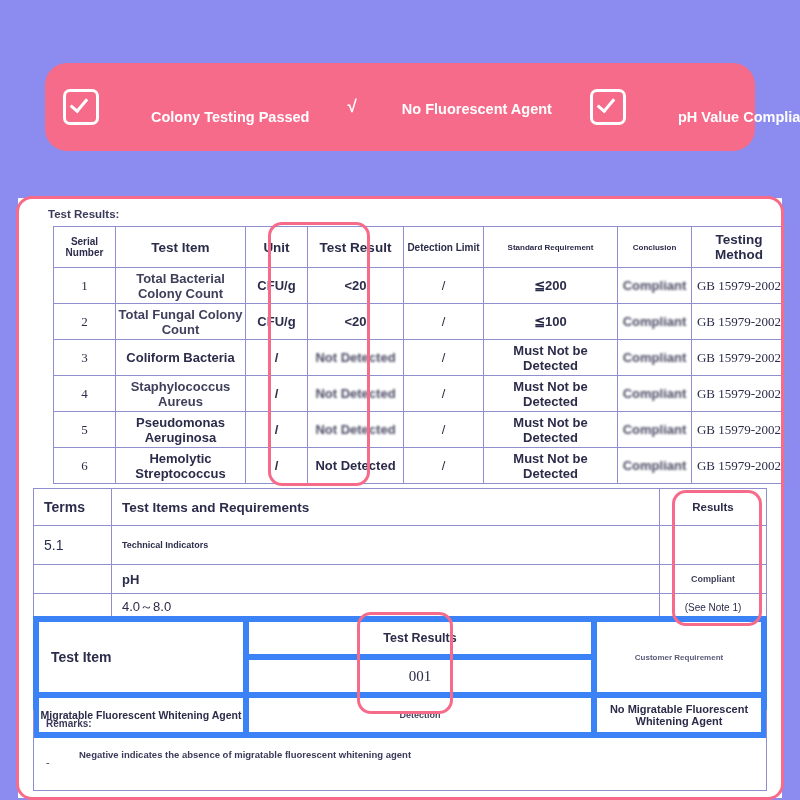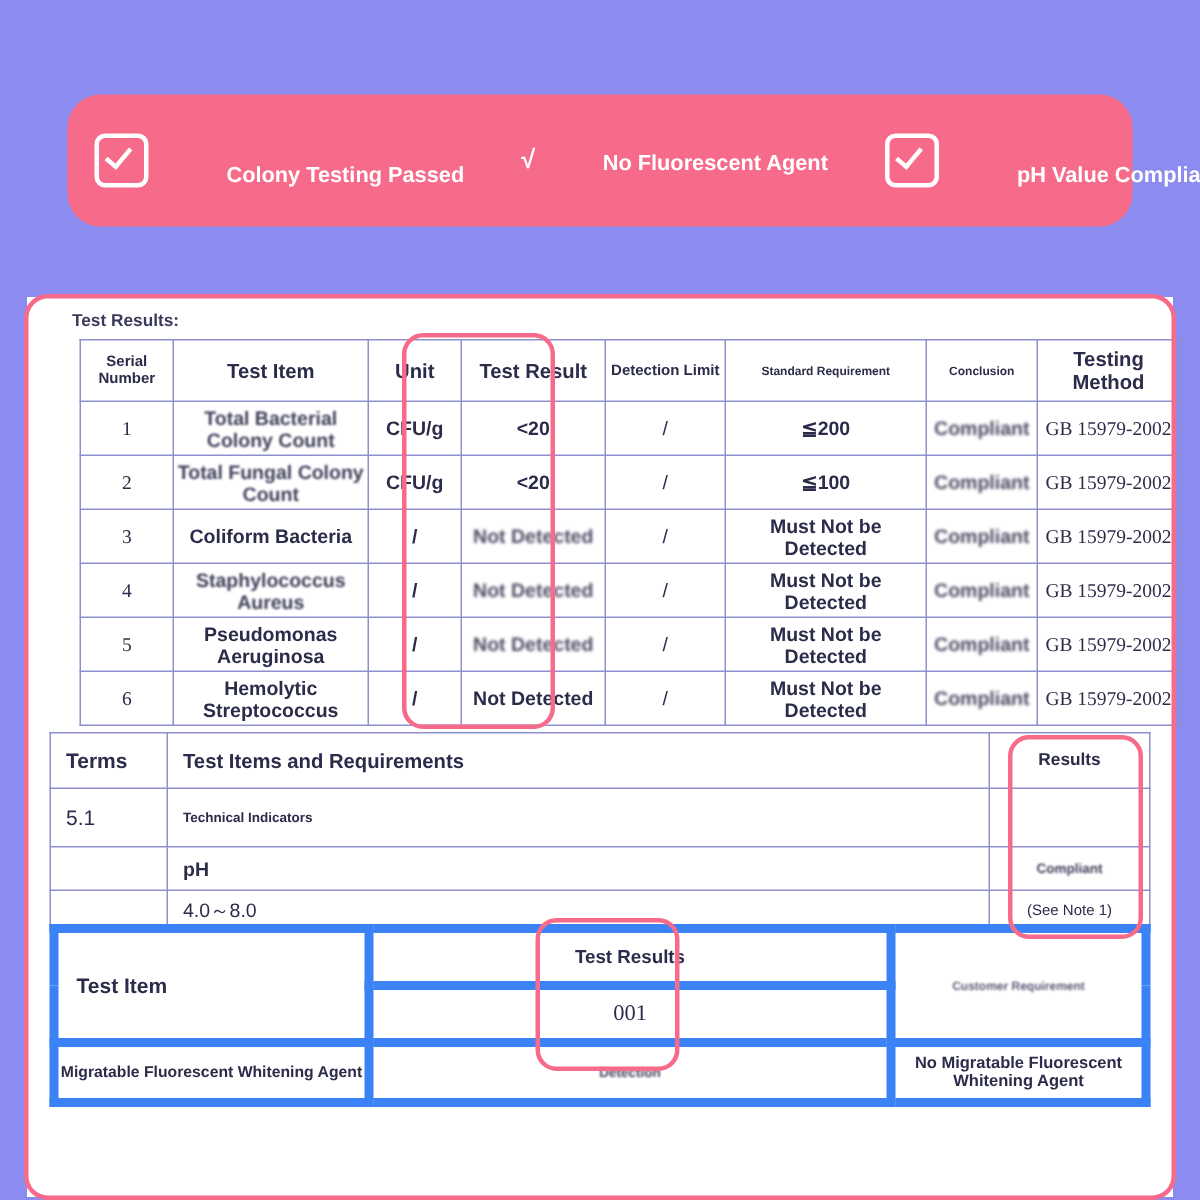--- a/index.html
+++ b/index.html
@@ -386,18 +386,23 @@
       <td class="serif" style="font-size:15px;">001</td>
     </tr>
     <tr class="rowc">
       <td style="font-size:10.5px;font-weight:bold;">Migratable Fluorescent Whitening Agent</td>
       <td style="font-size:9px;font-weight:bold;" class="blurred2">Detection</td>
       <td style="font-size:11px;font-weight:bold;">No Migratable Fluorescent Whitening Agent</td>
     </tr>
   </tbody>
     </table>
 
+  <div class="remarks-box">
+    <div class="remarks-title">Remarks:</div>
+    <div class="remarks-dash">-</div>
+    <div class="remarks-text">Negative indicates the absence of migratable fluorescent whitening agent</div>
+  </div>
 </div>
 
 <div class="hl hl-sheet"></div>
 <div class="hl hl-testresult-col"></div>
 <div class="hl hl-results-col"></div>
 <div class="hl hl-test-results-bottom"></div>
 
 </body></html>

